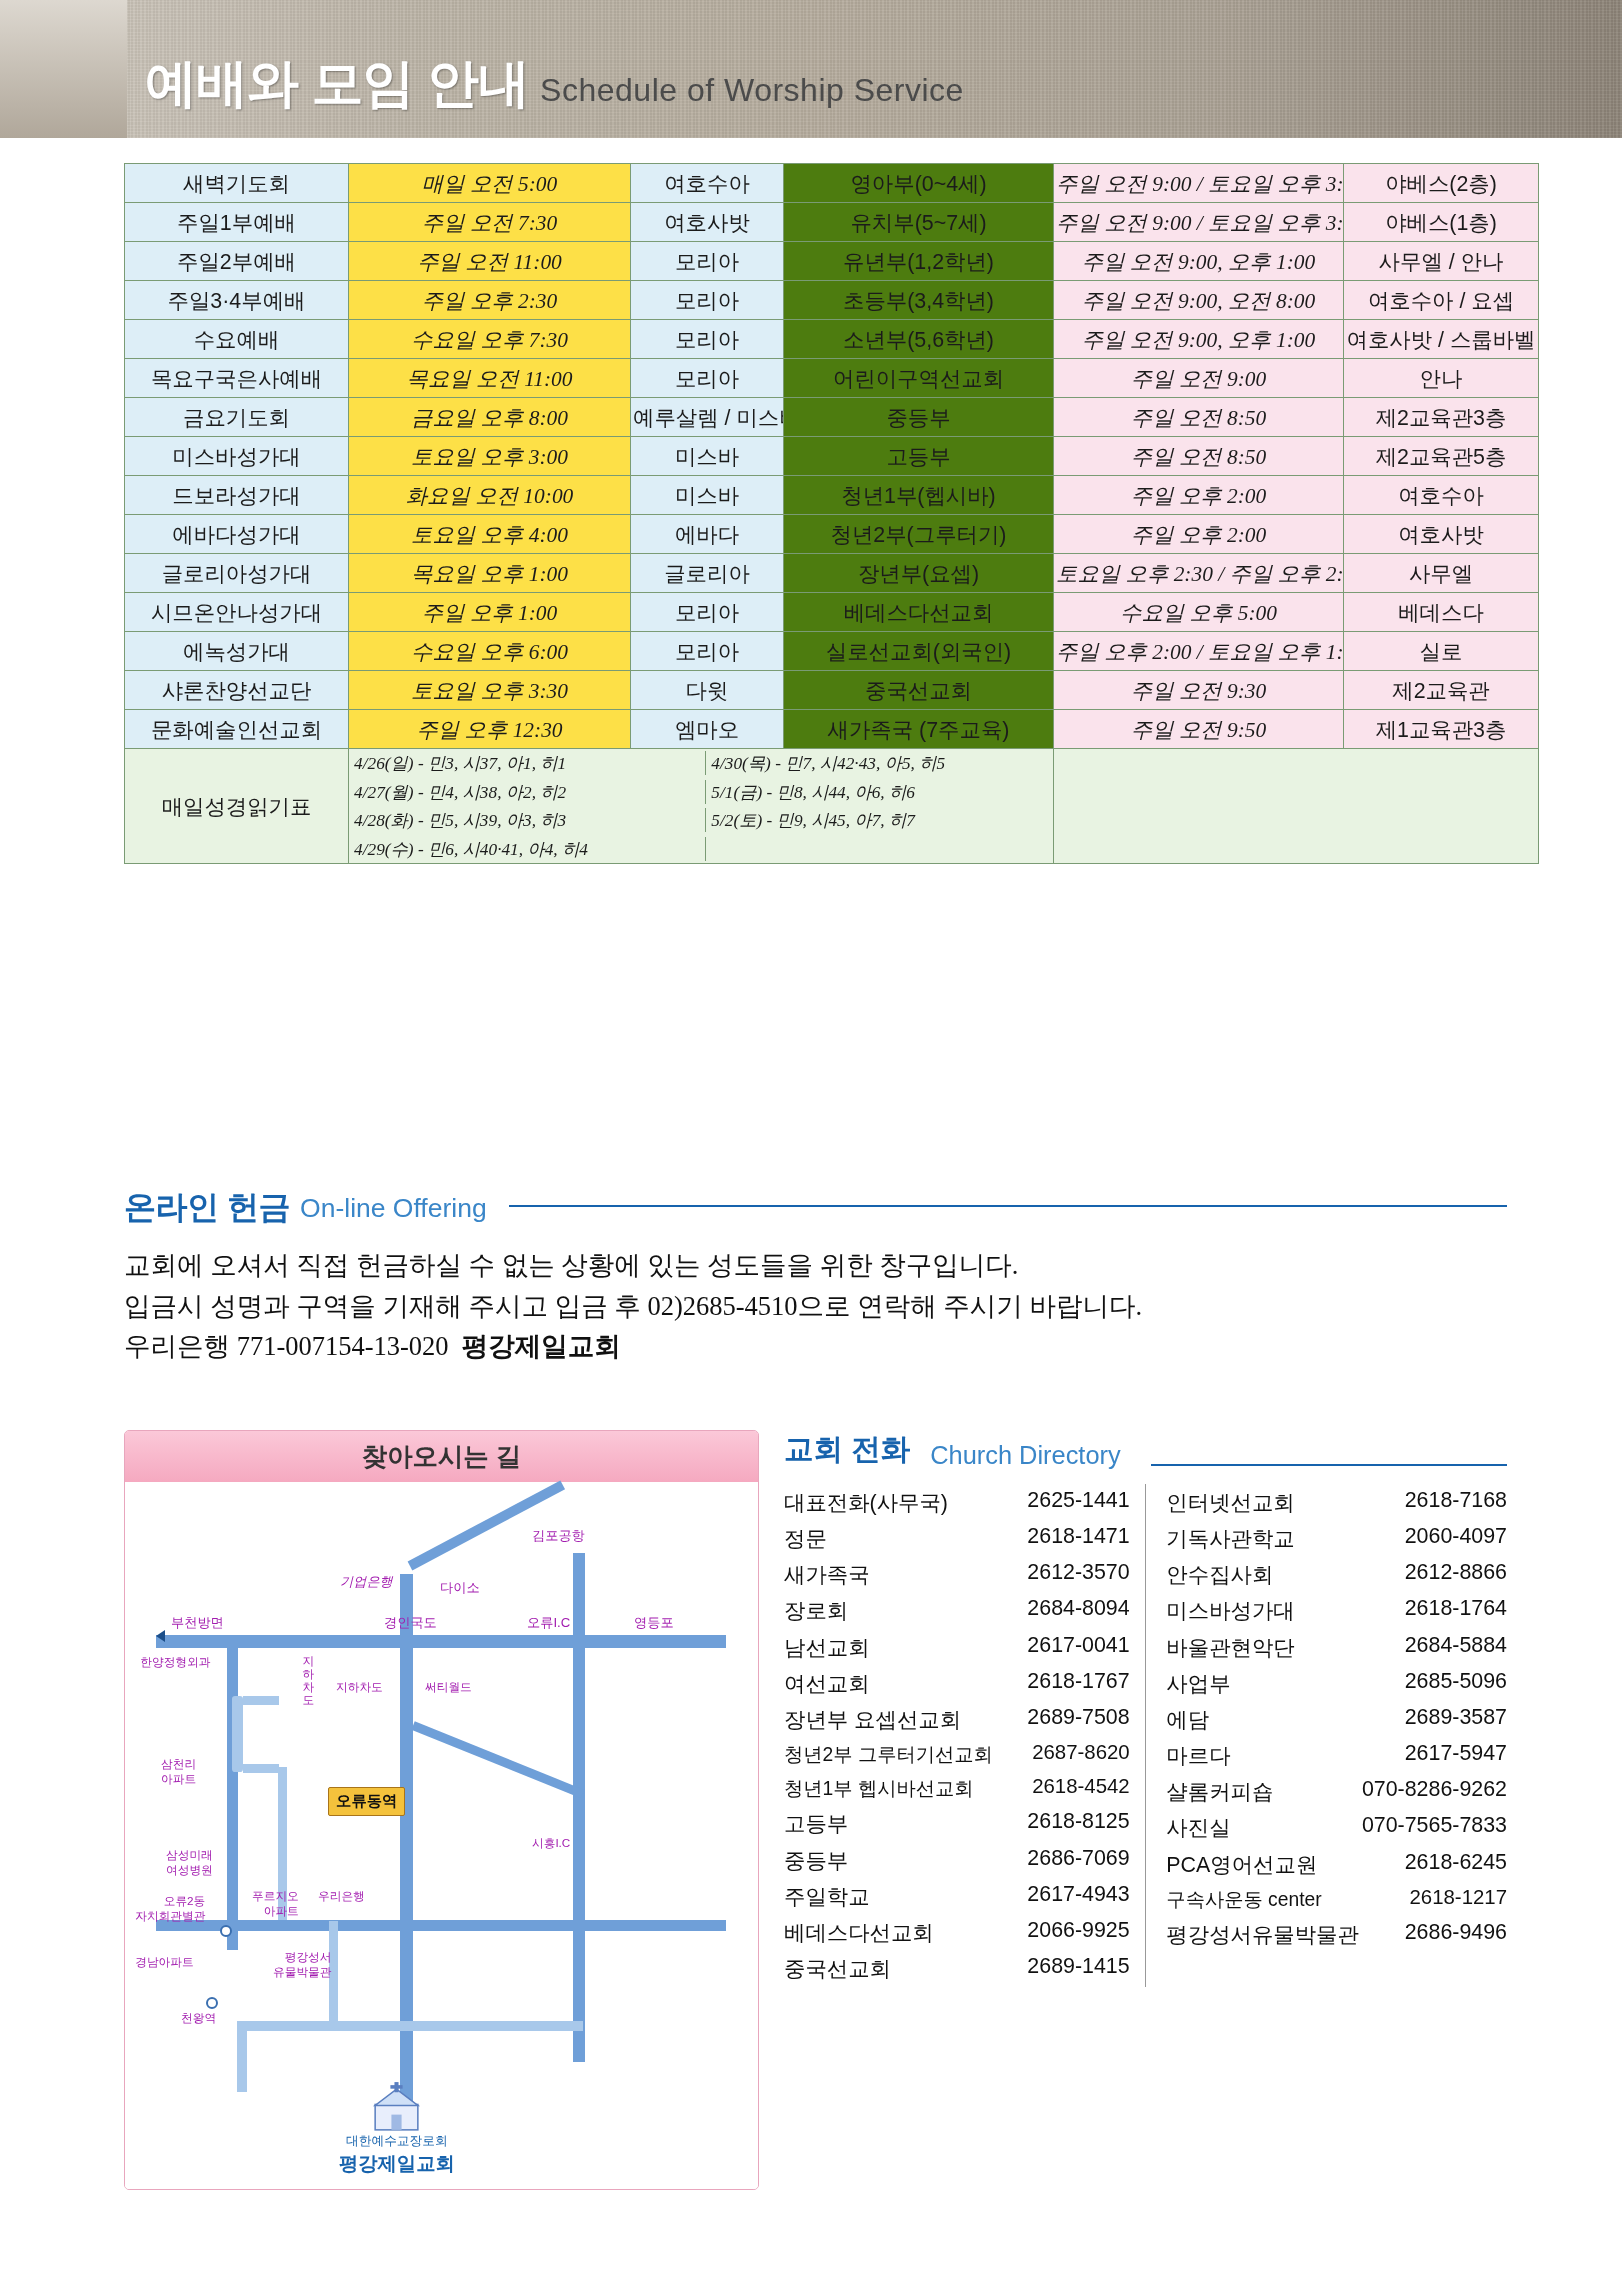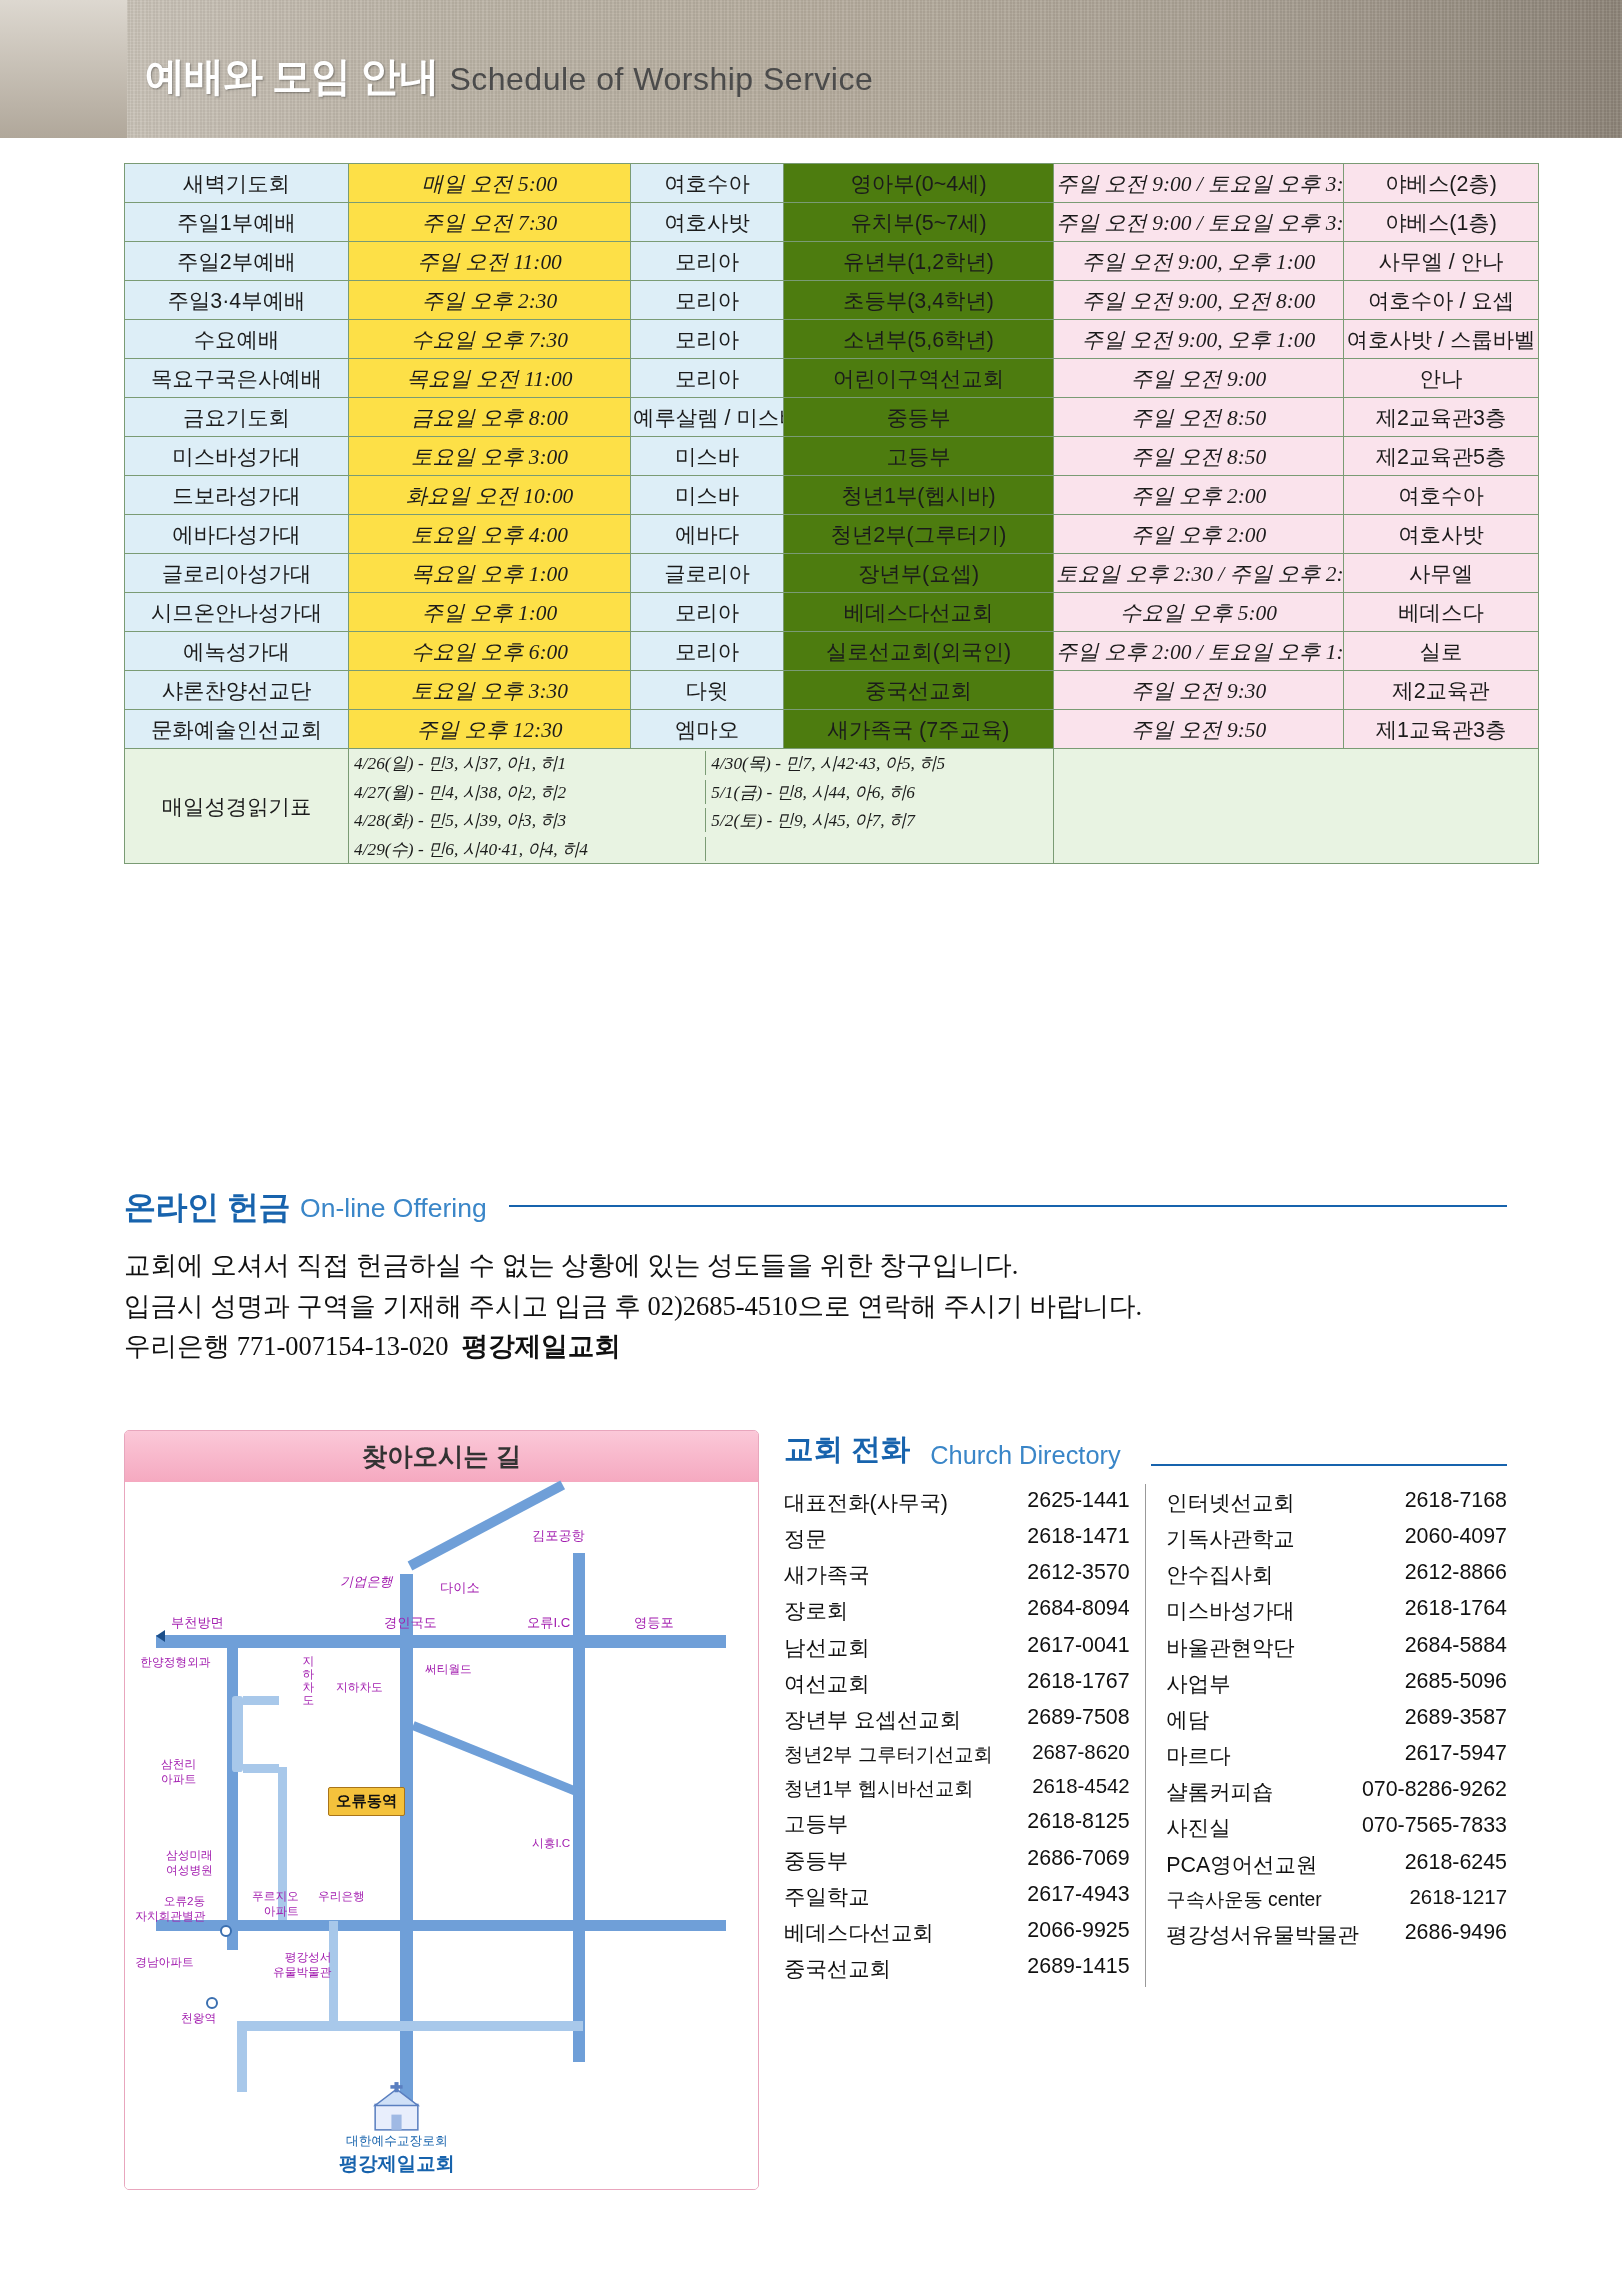--- a/index.html
+++ b/index.html
@@ -47,21 +47,21 @@
   .banner-title {
     position: absolute;
     left: 145px;
     top: 49px;
     display: flex;
     align-items: baseline;
     gap: 11.2px;
     white-space: nowrap;
   }
   .banner-title .ko {
-    font-size: 40px;
+    font-size: 52px;
     font-weight: bold;
     color: #ffffff;
     letter-spacing: -1px;
     text-shadow: 1px 1px 2px rgba(0,0,0,0.35);
   }
   .banner-title .en {
     font-size: 32px;
     color: #4b4b4b;
     letter-spacing: 0.5px;
   }
@@ -523,21 +523,21 @@
       <div class="maplabel" style="left:407px; top:46px;">김포공항</div>
       <div class="maplabel" style="left:215px; top:92px;font-style:italic;">기업은행</div>
       <div class="maplabel" style="left:315px; top:98px;">다이소</div>
       <div class="maplabel" style="left:259px; top:133px;">경인국도</div>
       <div class="maplabel" style="left:402px; top:133px;">오류I.C</div>
       <div class="maplabel" style="left:509px; top:133px;">영등포</div>
       <div class="maplabel" style="left:46px; top:133px;">부천방면</div>
       <div class="maplabel small" style="left:15.3px; top:173px;">한양정형외과</div>
       <div class="maplabel small" style="left:177px; top:173px; width:12.2px; line-height:1.1;">지<br>하<br>차<br>도</div>
       <div class="maplabel small" style="left:211px; top:198px;">지하차도</div>
-      <div class="maplabel small" style="left:300px; top:180px;">써티월드</div>
+      <div class="maplabel small" style="left:300px; top:198px;">써티월드</div>
       <div class="maplabel small" style="left:36px; top:275px; line-height:1.25;">삼천리<br>아파트</div>
       <div class="maplabel small" style="left:41px; top:366px; line-height:1.25;">삼성미래<br>여성병원</div>
       <div class="maplabel small" style="left:10.2px; top:412px; line-height:1.25;">오류2동<br>자치회관별관</div>
       <div class="maplabel small" style="left:127px; top:407px; line-height:1.25;">푸르지오<br>아파트</div>
       <div class="maplabel small" style="left:193px; top:407px;">우리은행</div>
       <div class="maplabel small" style="left:407px; top:354px;">시흥I.C</div>
       <div class="maplabel small" style="left:10.2px; top:473px;">경남아파트</div>
       <div class="maplabel small" style="left:148px; top:468px; line-height:1.25;">평강성서<br>유물박물관</div>
       <div class="maplabel small" style="left:56px; top:529px;">천왕역</div>
 

